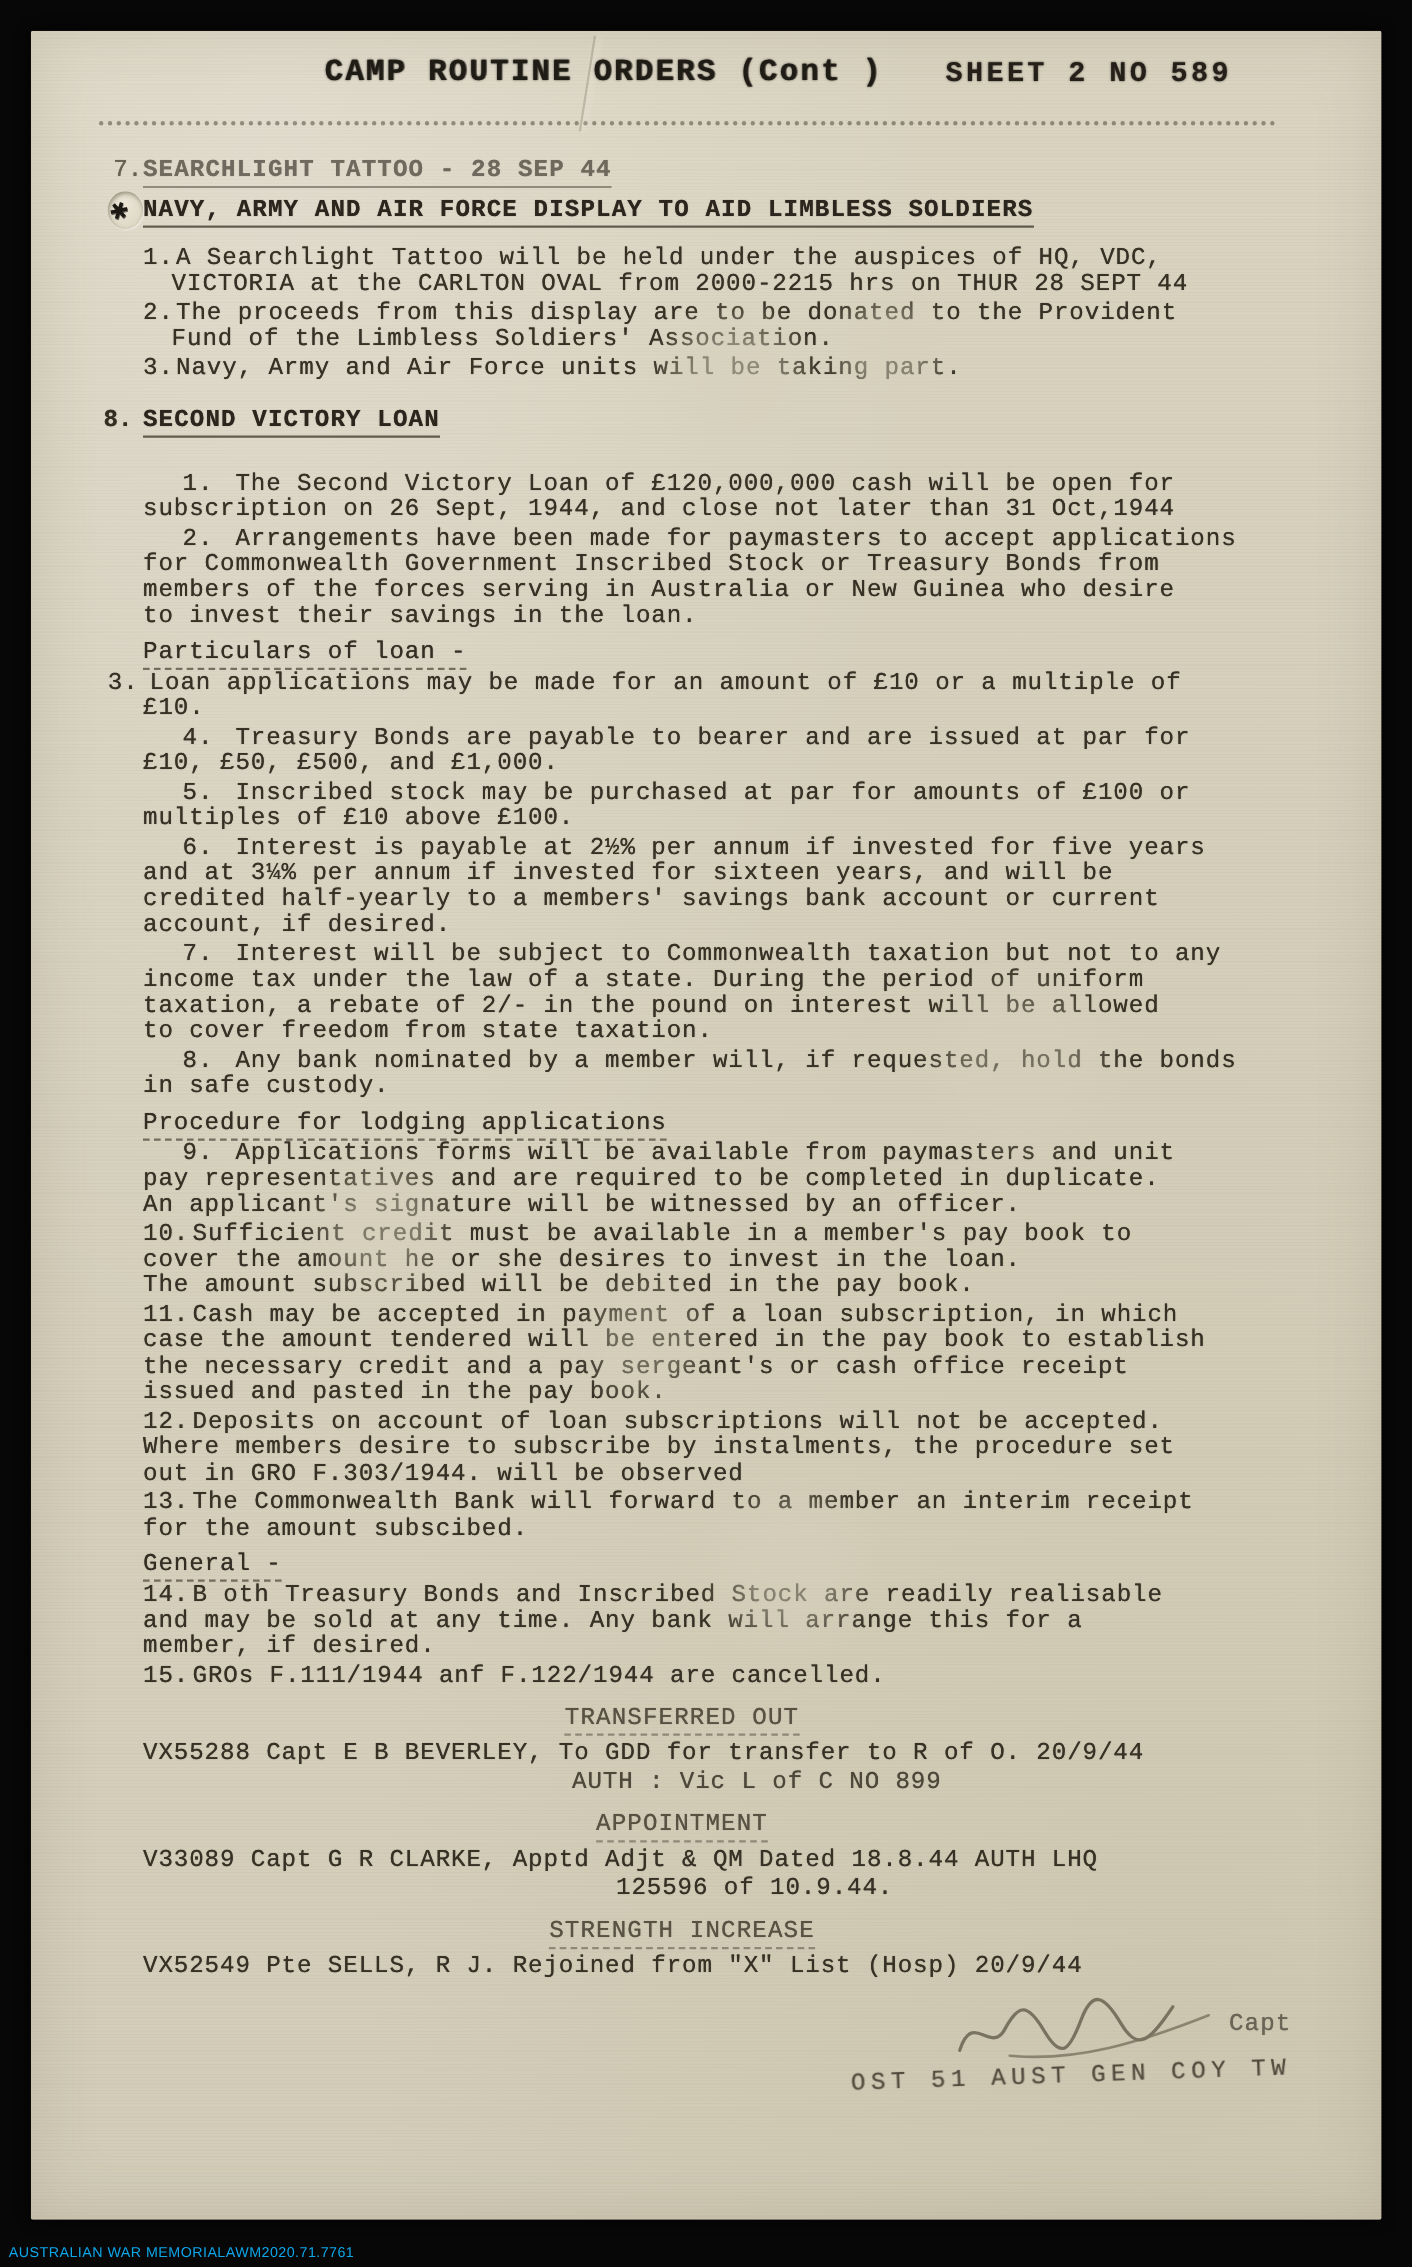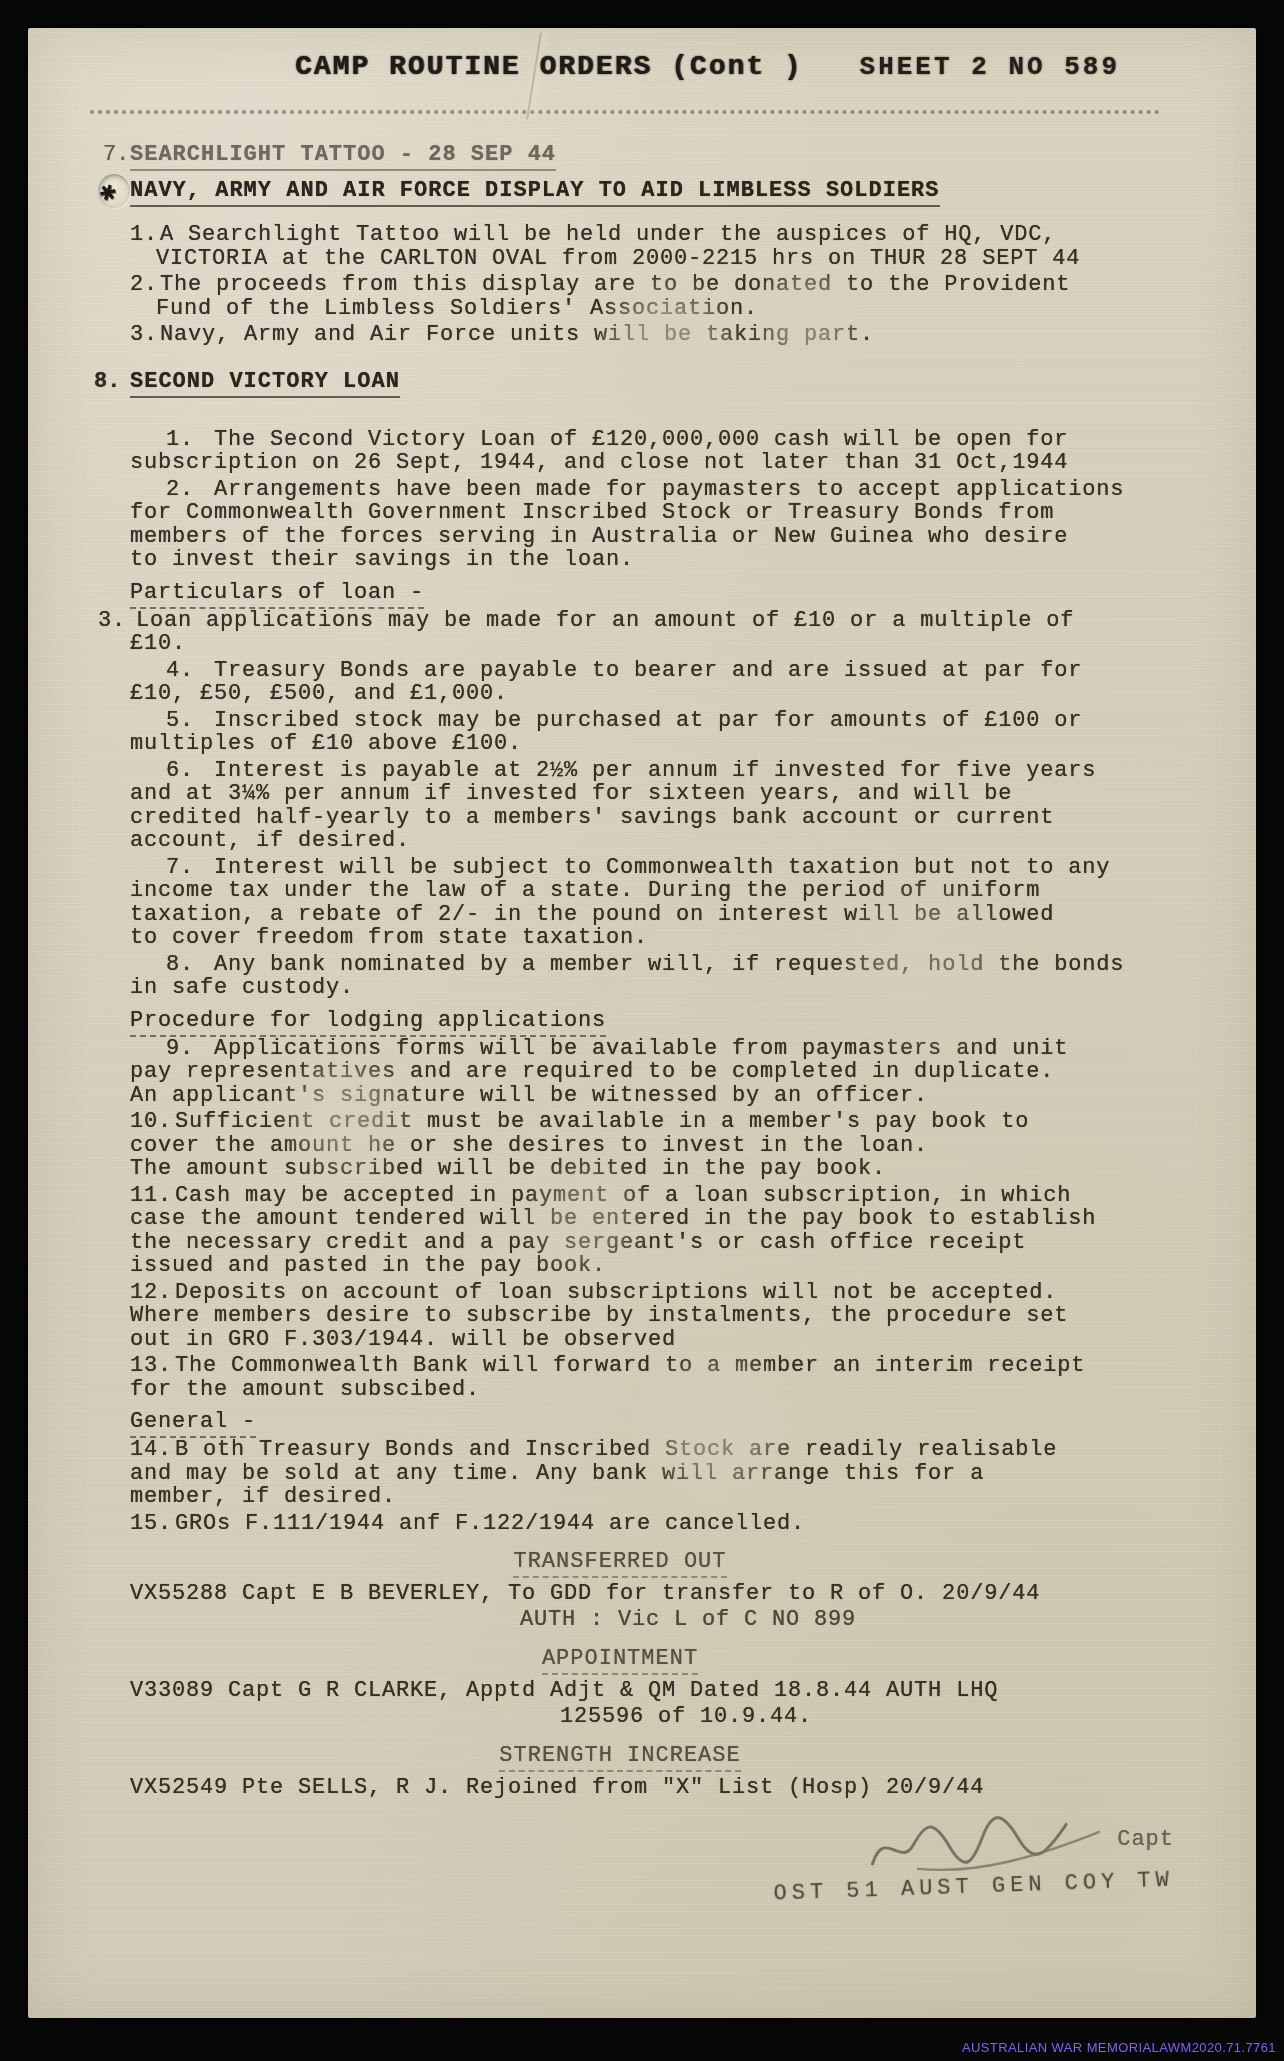--- a/index.html
+++ b/index.html
@@ -126,23 +126,23 @@
     letter-spacing:1px;
   }
   .unit-stamp{
     margin-top:2px;
     font-size:22px;letter-spacing:5px;color:rgba(90,82,66,.45);
     transform:rotate(-2deg);
     filter:blur(.4px);
   }
   .footer{
     position:absolute;left:8px;right:8px;bottom:6px;
-    display:flex;justify-content:flex-end;
+    display:flex;justify-content:flex-start;
     font-family:"Liberation Sans",sans-serif;
-    font-size:13px;color:#8b5cf6;letter-spacing:.4px;
+    font-size:13px;color:#0ea5e9;letter-spacing:.4px;
   }
 </style>
 </head>
 <body>
 
 <div class="paper ink">
   <div class="crease"></div>
 
   <div class="header">
     <span class="stamp-title">CAMP ROUTINE ORDERS (Cont )</span>

